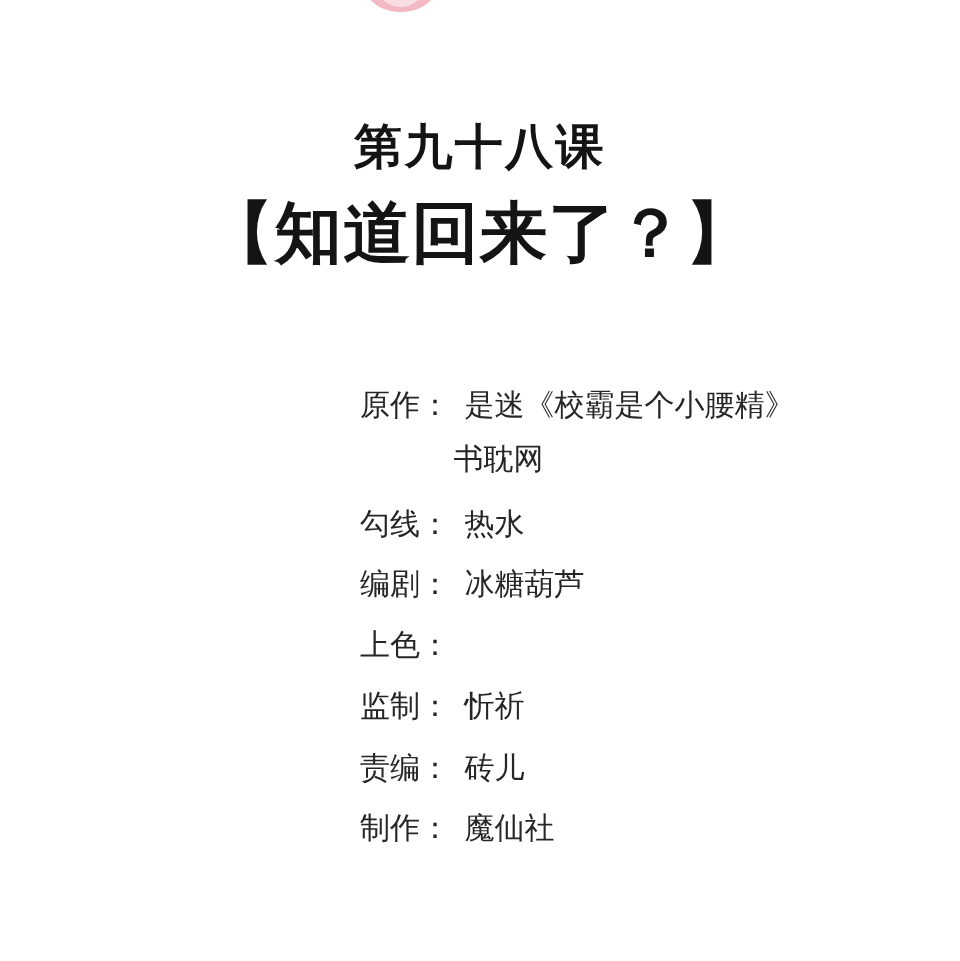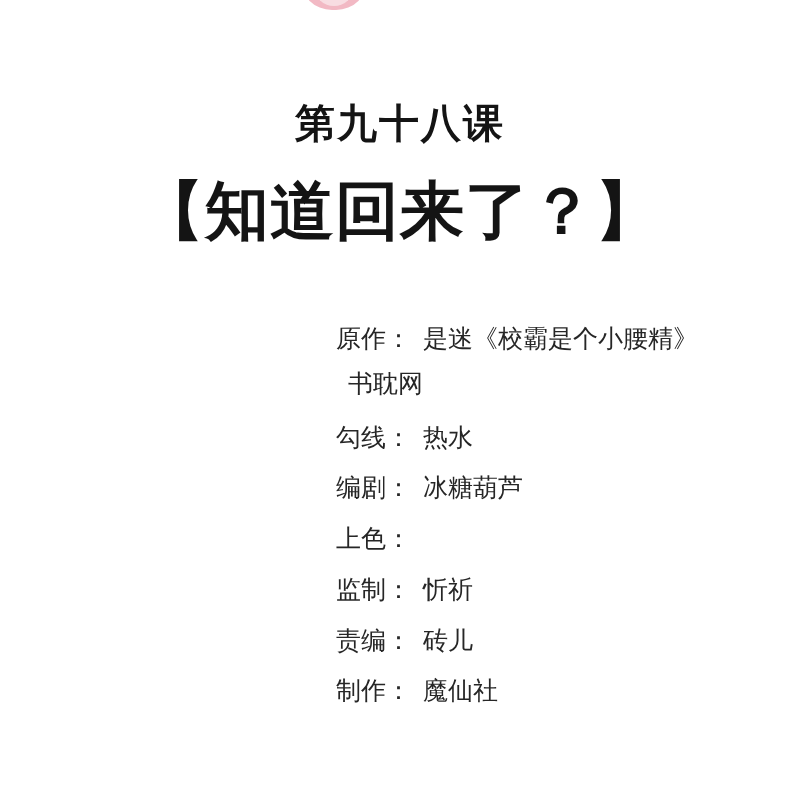--- a/index.html
+++ b/index.html
@@ -59,22 +59,22 @@
     text-align: center;
   }
   .title-main {
     font-size: 40px;
     font-weight: 700;
     letter-spacing: 2px;
     line-height: 1.15;
     color: #141414;
   }
   .title-sub {
-    margin-top: 29px;
-    font-size: 64px;
+    margin-top: 16px;
+    font-size: 56px;
     font-weight: 700;
     letter-spacing: 1px;
     line-height: 1.15;
     color: #141414;
   }
 
   .credits {
     position: absolute;
     top: 322px;
     left: 300px;
@@ -85,28 +85,27 @@
     align-items: flex-start;
     margin-bottom: 17px;
     font-size: 25px;
     line-height: 1.35;
     color: #262626;
     white-space: nowrap;
   }
   .credit-label {
     flex: 0 0 auto;
     text-align: right;
-    margin-left: 36px;
   }
   .credit-value {
     flex: 1 1 auto;
     margin-left: 12px;
   }
   .credit-cont {
-    margin-left: 48px;
+    margin-left: 78px;
     margin-top: -6px;
     margin-bottom: 20px;
     font-size: 25px;
     line-height: 1.35;
     color: #262626;
   }
 </style>
 </head>
 <body>
 

